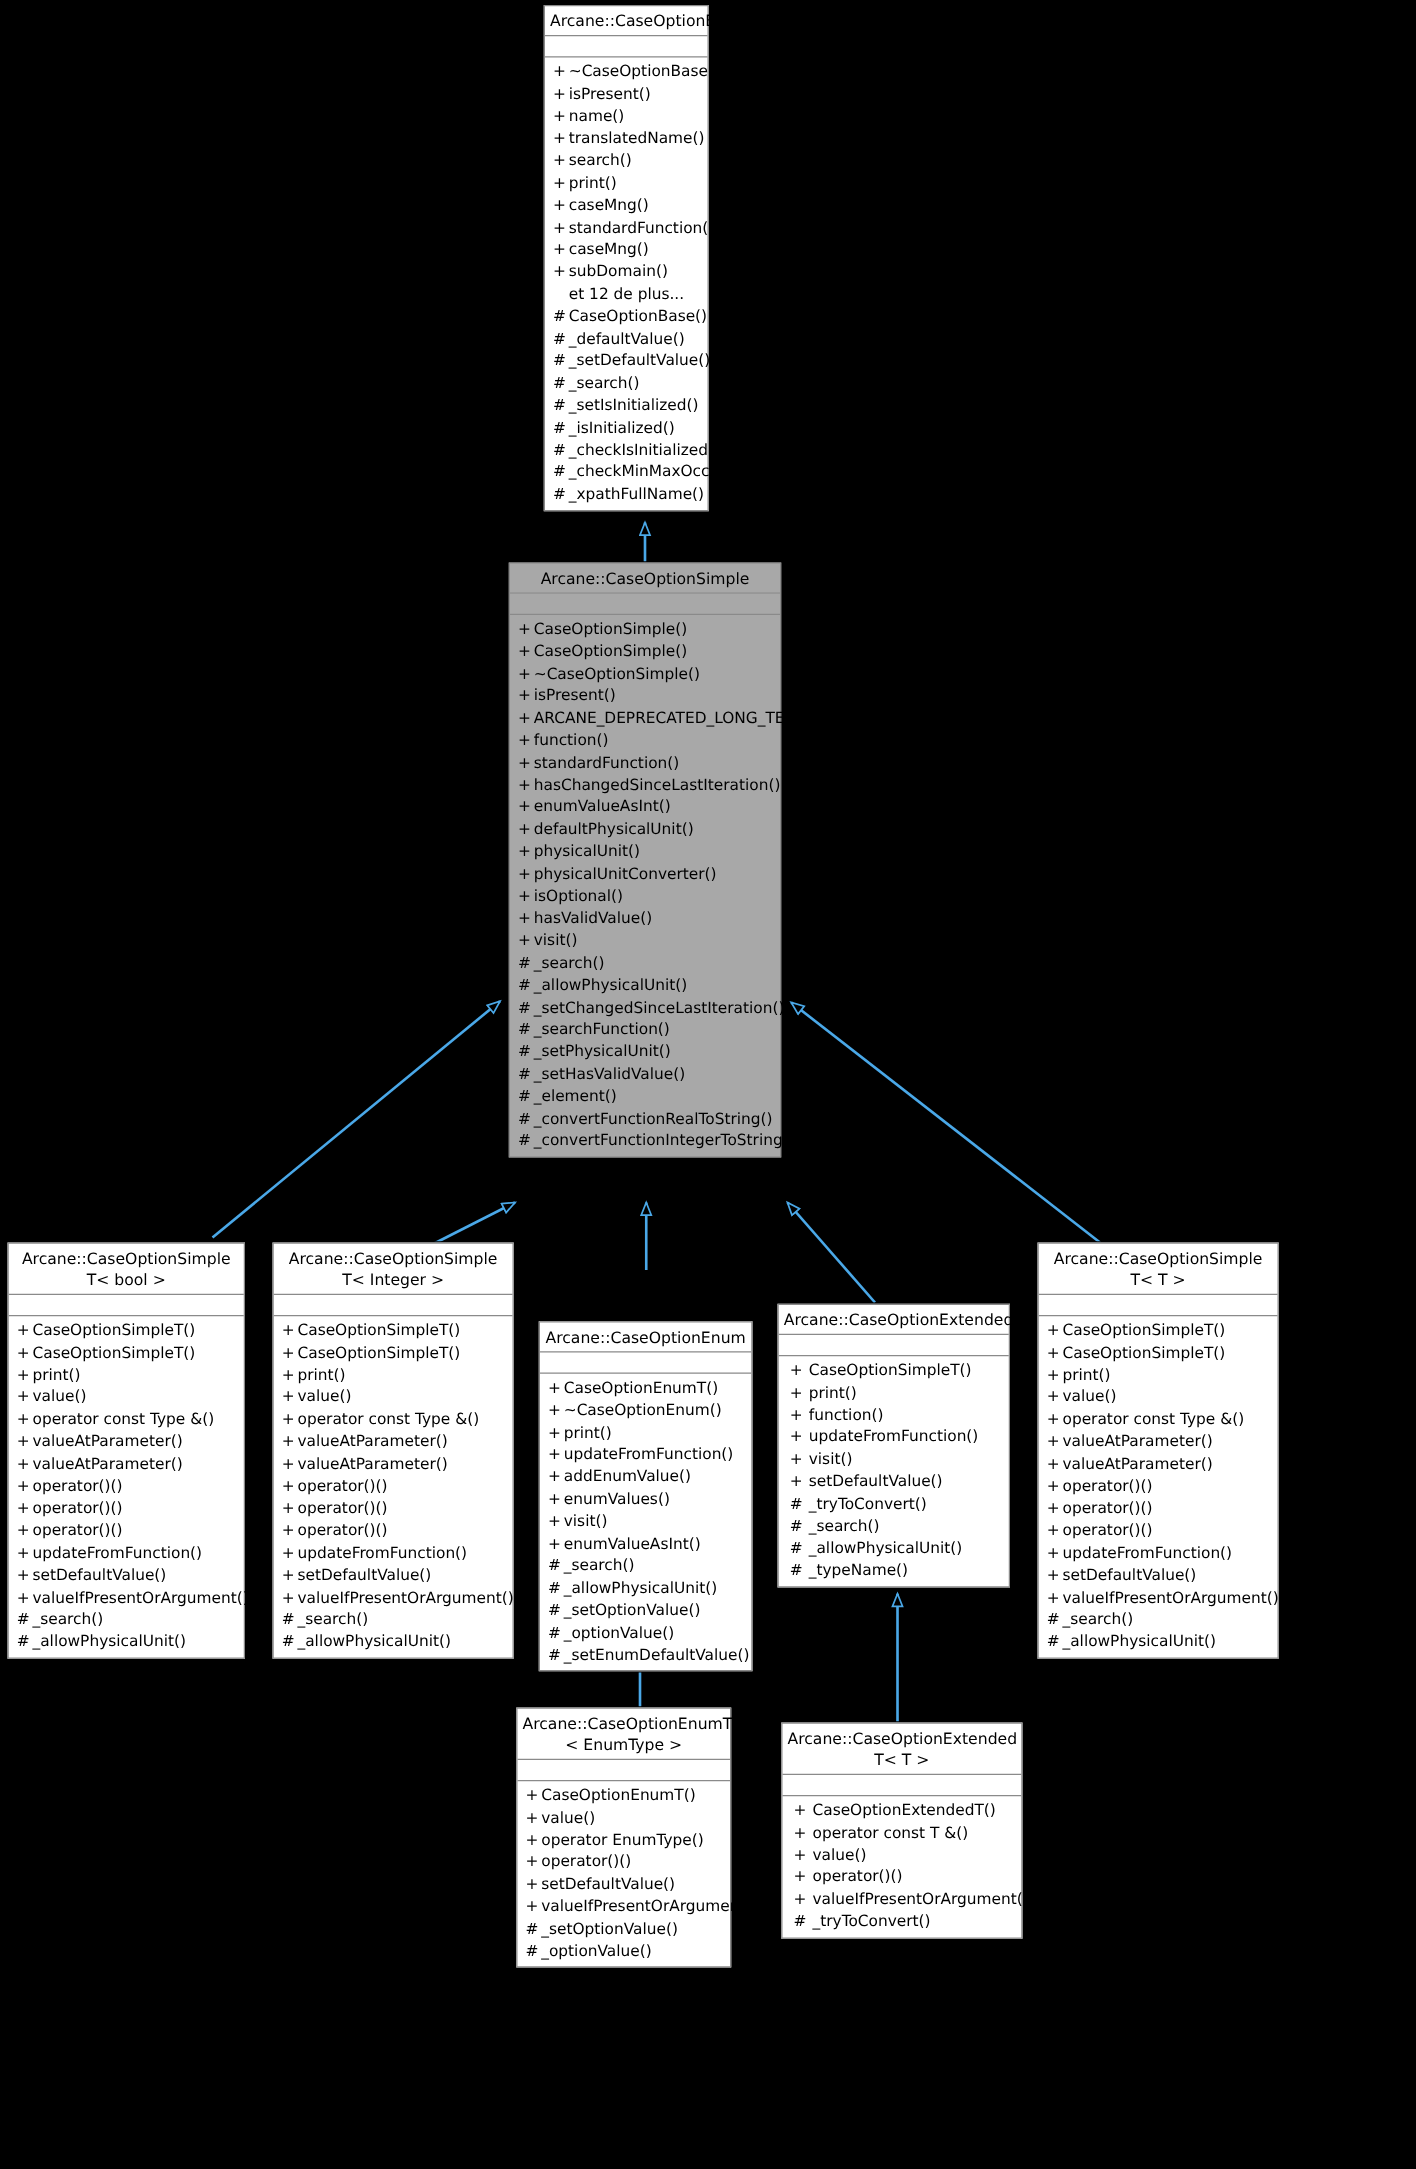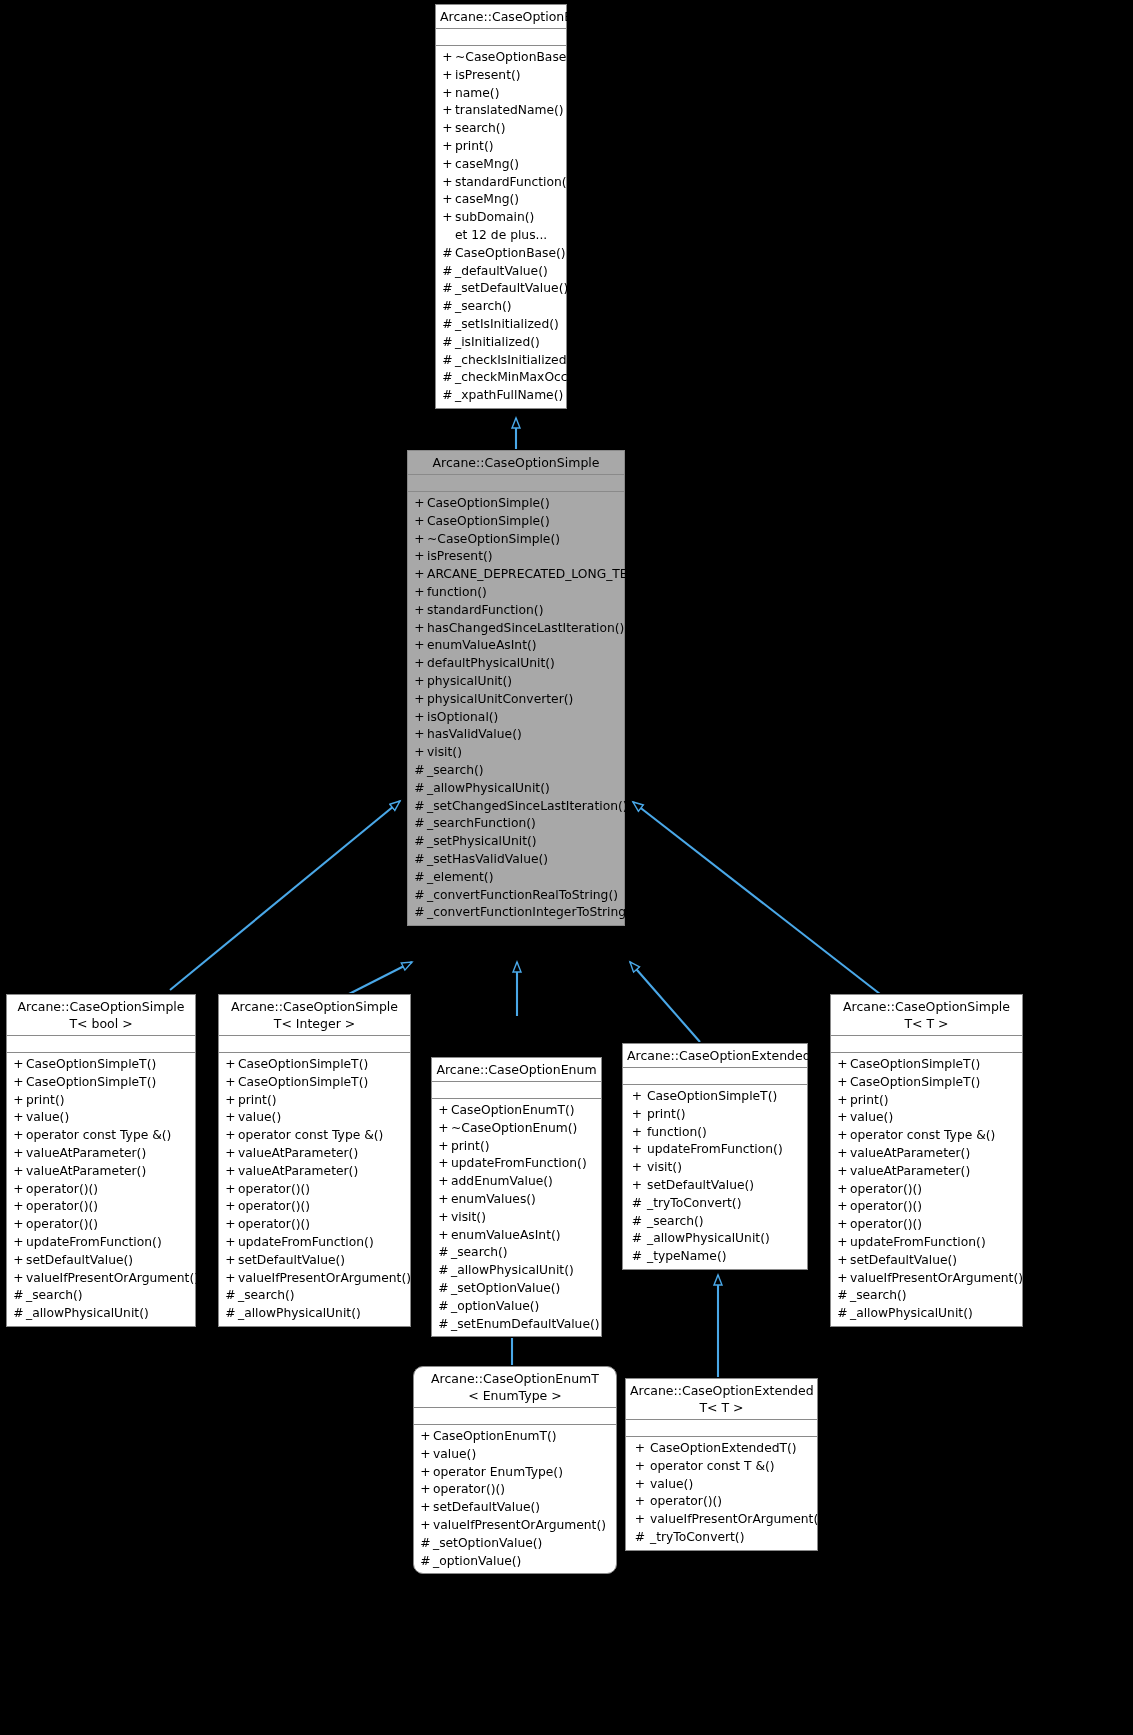--- a/index.html
+++ b/index.html
@@ -242,21 +242,21 @@
         <div class="member"><span class="vis">+</span><span class="mname">operator()()</span></div>
         <div class="member"><span class="vis">+</span><span class="mname">operator()()</span></div>
         <div class="member"><span class="vis">+</span><span class="mname">updateFromFunction()</span></div>
         <div class="member"><span class="vis">+</span><span class="mname">setDefaultValue()</span></div>
         <div class="member"><span class="vis">+</span><span class="mname">valueIfPresentOrArgument()</span></div>
         <div class="member"><span class="vis">#</span><span class="mname">_search()</span></div>
         <div class="member"><span class="vis">#</span><span class="mname">_allowPhysicalUnit()</span></div>
       </div>
   </div>
 
-  <div class="uml-class" style="left:413px;top:1366px;width:204px;border-radius:10px;">
+  <div class="uml-class" style="left:413px;top:1366px;width:172px;">
     <div class="cls-title">Arcane::CaseOptionEnumT
 &lt; EnumType &gt;</div>
     <div class="cls-attrs"></div>
     <div class="cls-members">
         <div class="member"><span class="vis">+</span><span class="mname">CaseOptionEnumT()</span></div>
         <div class="member"><span class="vis">+</span><span class="mname">value()</span></div>
         <div class="member"><span class="vis">+</span><span class="mname">operator EnumType()</span></div>
         <div class="member"><span class="vis">+</span><span class="mname">operator()()</span></div>
         <div class="member"><span class="vis">+</span><span class="mname">setDefaultValue()</span></div>
         <div class="member"><span class="vis">+</span><span class="mname">valueIfPresentOrArgument()</span></div>

